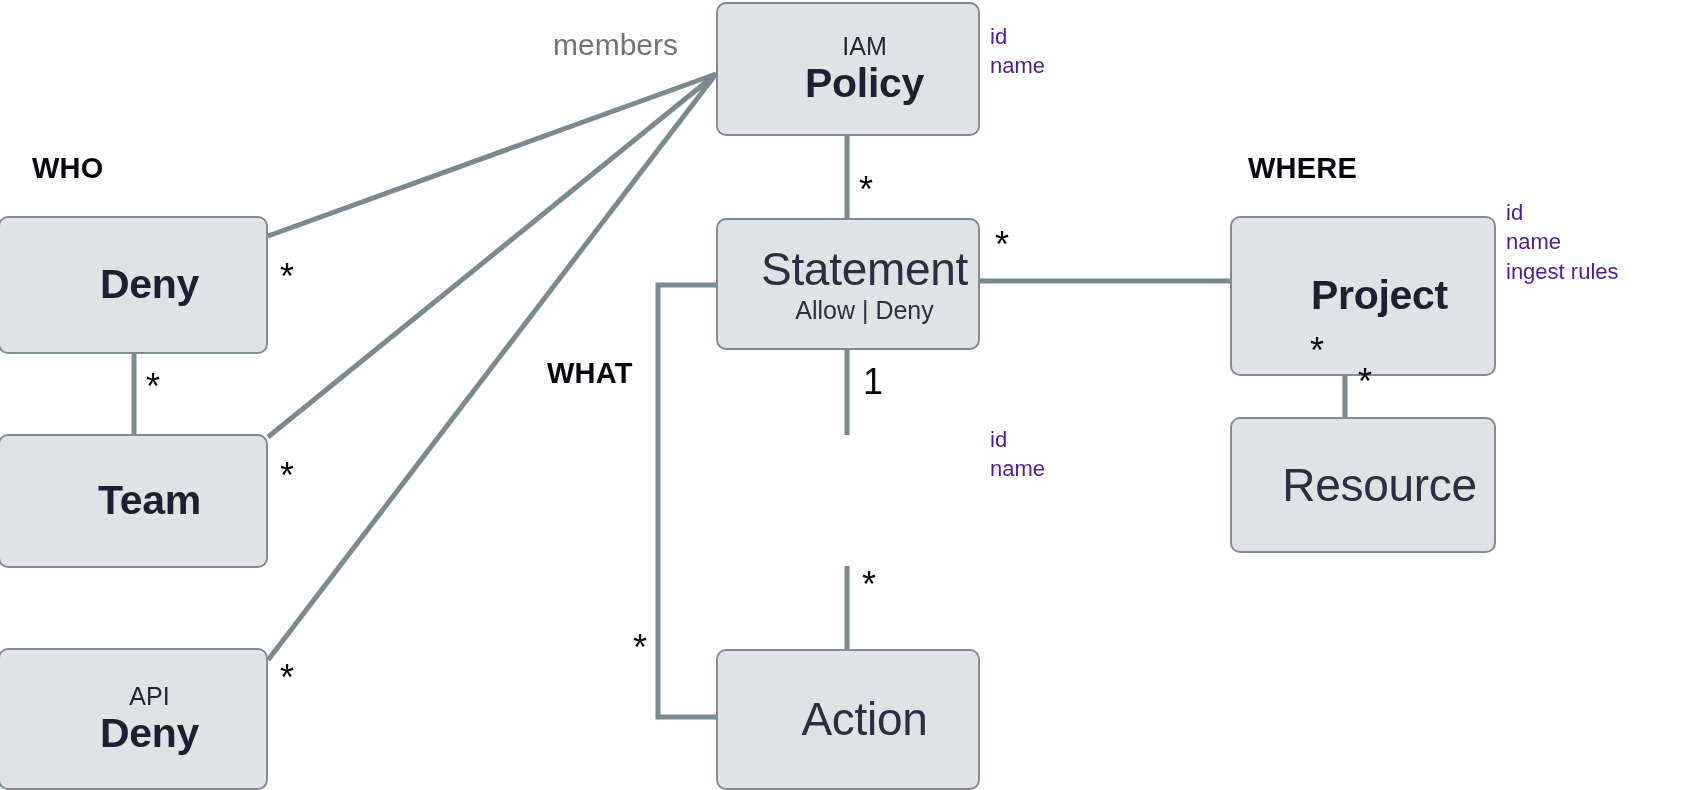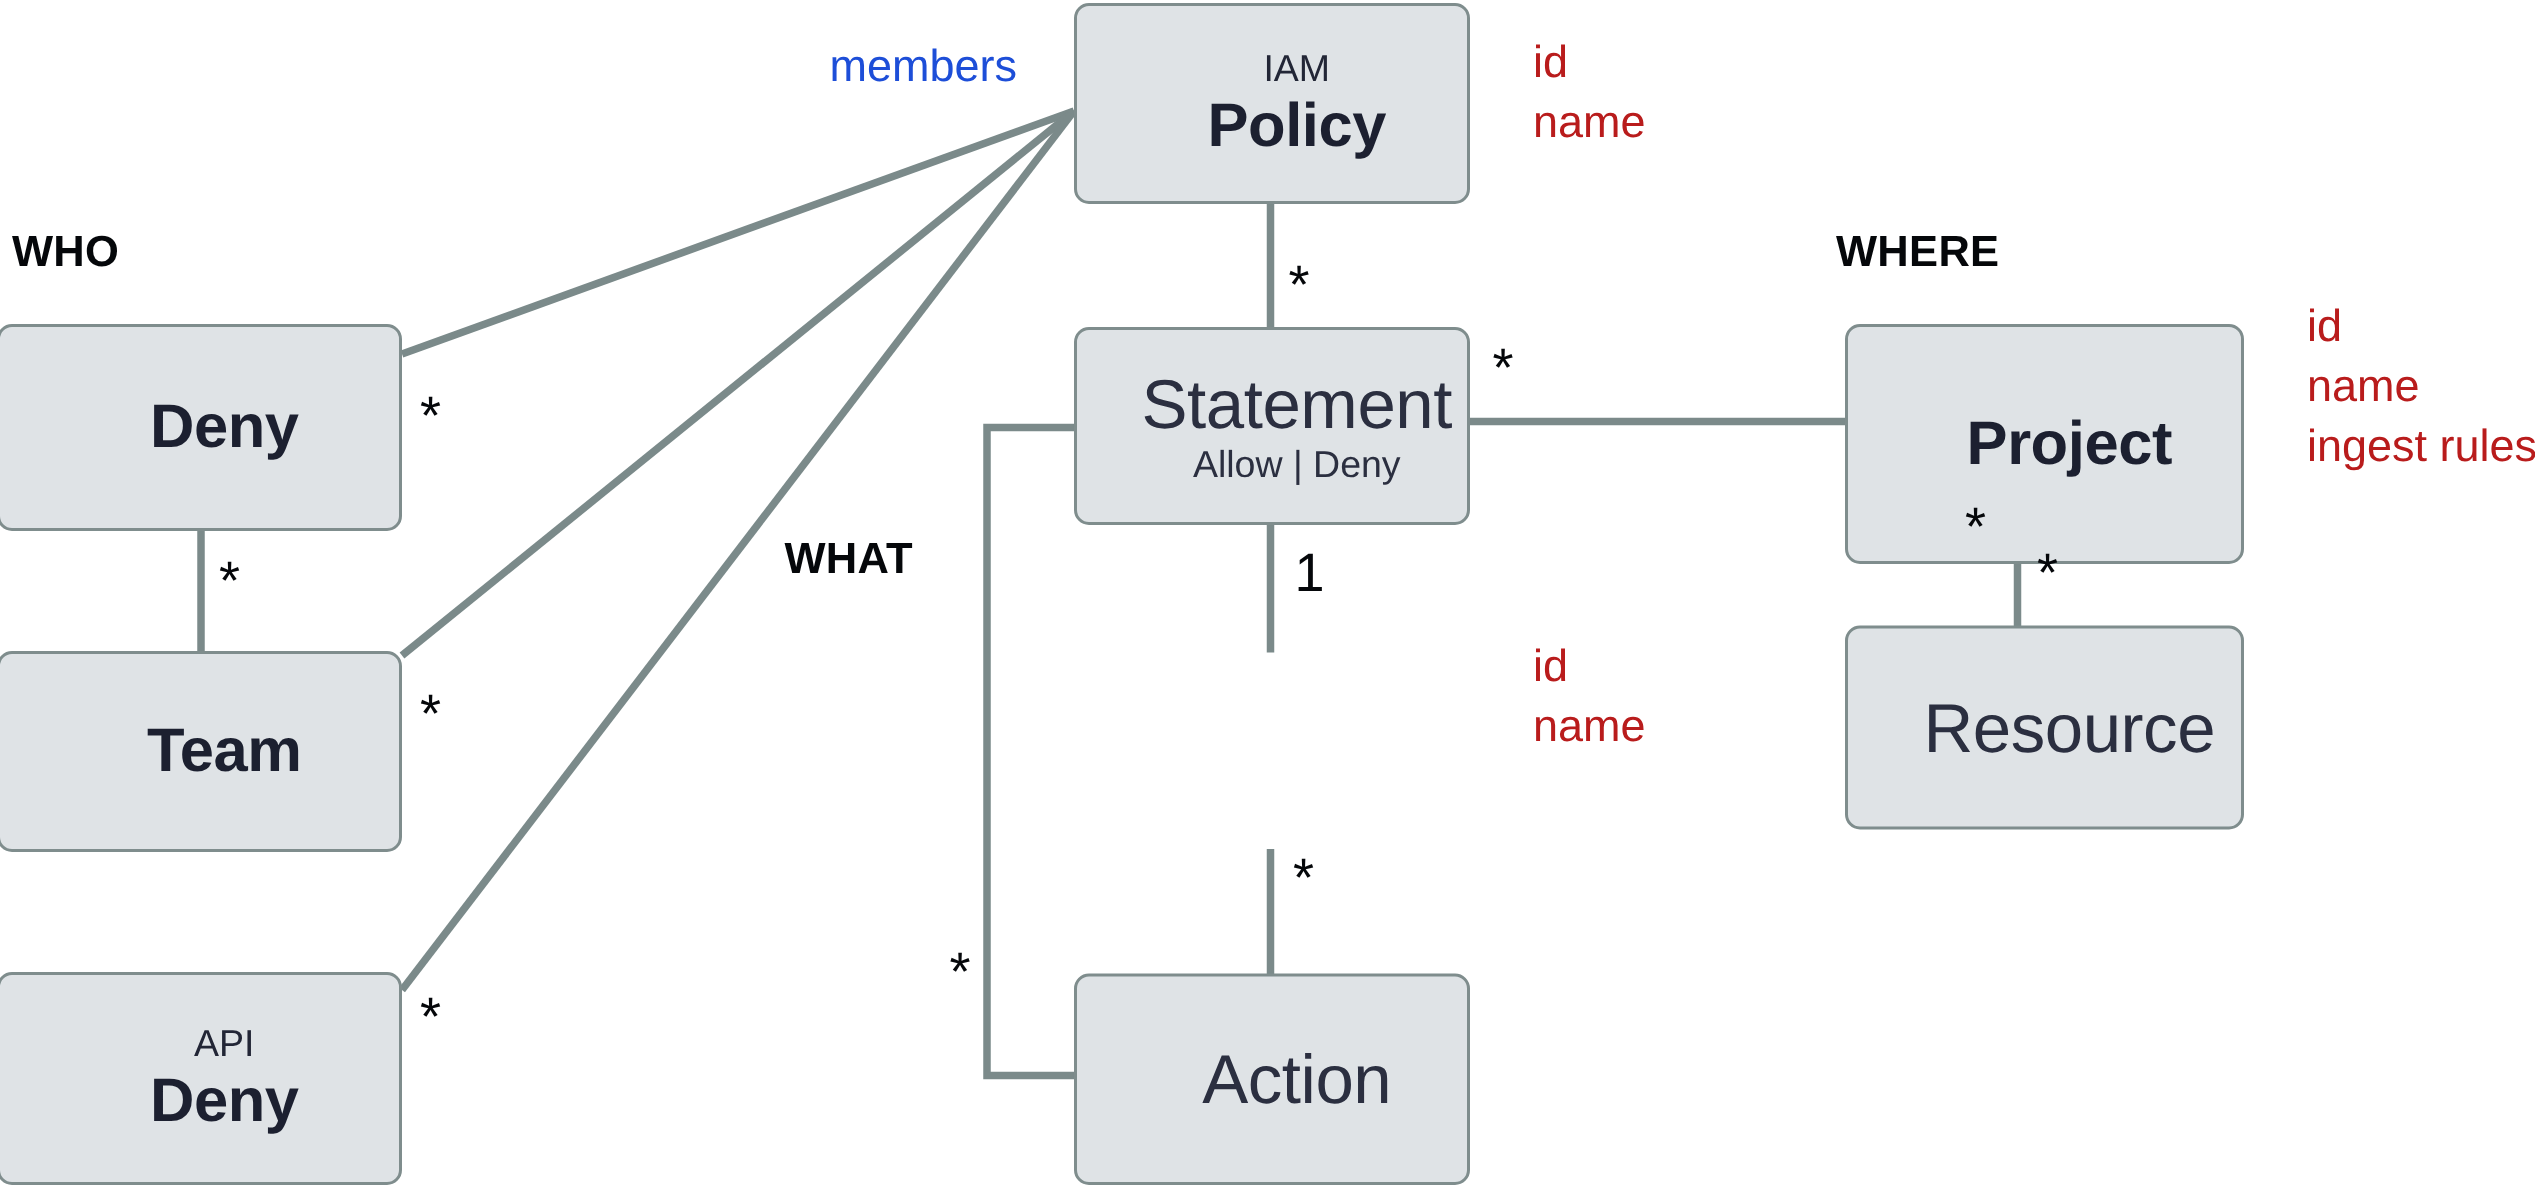--- a/index.html
+++ b/index.html
@@ -62,44 +62,44 @@
     margin-top: 4px;
     color: #2b2f40;
   }
   .section-label {
     position: absolute;
     font-size: 29px;
     font-weight: 700;
     color: #05070a;
     letter-spacing: 0.2px;
     white-space: nowrap;
+    margin-left: 24px;
   }
   .edge-label {
     position: absolute;
     font-size: 30px;
     font-weight: 400;
-    color: #1d4ed8;
+    color: #737373;
     white-space: nowrap;
   }
   .mult {
     position: absolute;
     font-size: 36px;
     font-weight: 400;
     color: #05070a;
     line-height: 1;
     white-space: nowrap;
   }
   .attrs {
     position: absolute;
-    font-size: 30px;
-    font-weight: 400;
-    color: #b91c1c;
+    font-size: 22px;
+    font-weight: 400;
+    color: #4c1d95;
     line-height: 1.33;
     white-space: nowrap;
-    margin-left: 32px;
   }
   .attrs div { white-space: nowrap; }
 </style>
 </head>
 <body>
 
 <div id="canvas">
 
   <svg class="wires" viewBox="0 0 1690 790">
     <g stroke="#7b8a8a" stroke-width="5" fill="none" stroke-linecap="butt">

